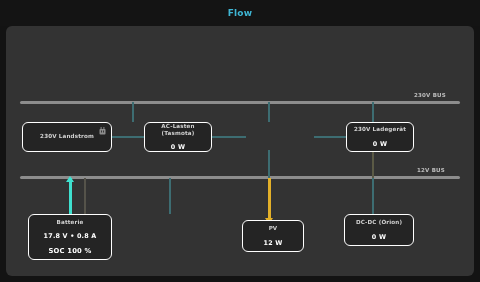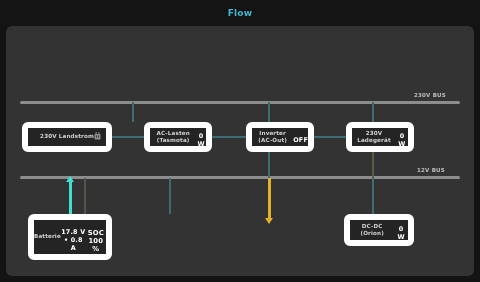--- a/index.html
+++ b/index.html
@@ -44,25 +44,25 @@
   .conn.v{width:2px;}
   .conn.h{height:2px;}
   .arrowhead{
     position:absolute;width:0;height:0;
   }
 
   
   .node{
     position:absolute;
     background:#242424;
-    border:6px solid #ffffff;
+    border:1px solid #ffffff;
     border-radius:6px;
     box-sizing:border-box;
-    display:flex;flex-direction:row;
-    align-items:center;justify-content:center;
+    display:flex;flex-direction:column;
+    justify-content:center;
     overflow:hidden;
   }
   .node .n-title{
     color:#d2d2d2;font-size:5.6px;font-weight:bold;
     letter-spacing:.15px;text-align:center;line-height:1.3;
   }
   .node .n-val{
     color:#ffffff;font-size:6.4px;font-weight:bold;
     margin-top:6px;text-align:center;letter-spacing:.2px;
   }
@@ -130,37 +130,37 @@
           <rect x="4.2" y="7" width="1.6" height="4" fill="#242424"></rect>
           <rect x="8.2" y="7" width="1.6" height="4" fill="#242424"></rect>
         </svg>
       </div>
 
       <div class="node" style="left:138px;top:96px;width:68px;height:30px;">
         <span class="n-title">AC-Lasten (Tasmota)</span>
         <span class="n-val">0 W</span>
       </div>
 
-      <div class="node" style="left:240px;top:96px;width:68px;height:30px;">
-        <span class="n-title">Inverter (AC-Out)</span>
-        <span class="n-val">OFF</span>
-      </div>
 
       <div class="node" style="left:340px;top:96px;width:68px;height:30px;">
         <span class="n-title">230V Ladegerät</span>
         <span class="n-val">0 W</span>
       </div>
 
       <div class="node" style="left:22px;top:188px;width:84px;height:46px;">
         <span class="n-title">Batterie</span>
         <span class="n-val">17.8 V • 0.8 A</span>
         <span class="n-sub">SOC 100 %</span>
       </div>
 
 
+      <div class="node" style="left:236px;top:194px;width:62px;height:32px;">
+        <span class="n-title">PV</span>
+        <span class="n-val">12 W</span>
+      </div>
 
       <div class="node" style="left:338px;top:188px;width:70px;height:32px;">
         <span class="n-title">DC-DC (Orion)</span>
         <span class="n-val">0 W</span>
       </div>
 
     </div>
   </div>
 </div>
 

